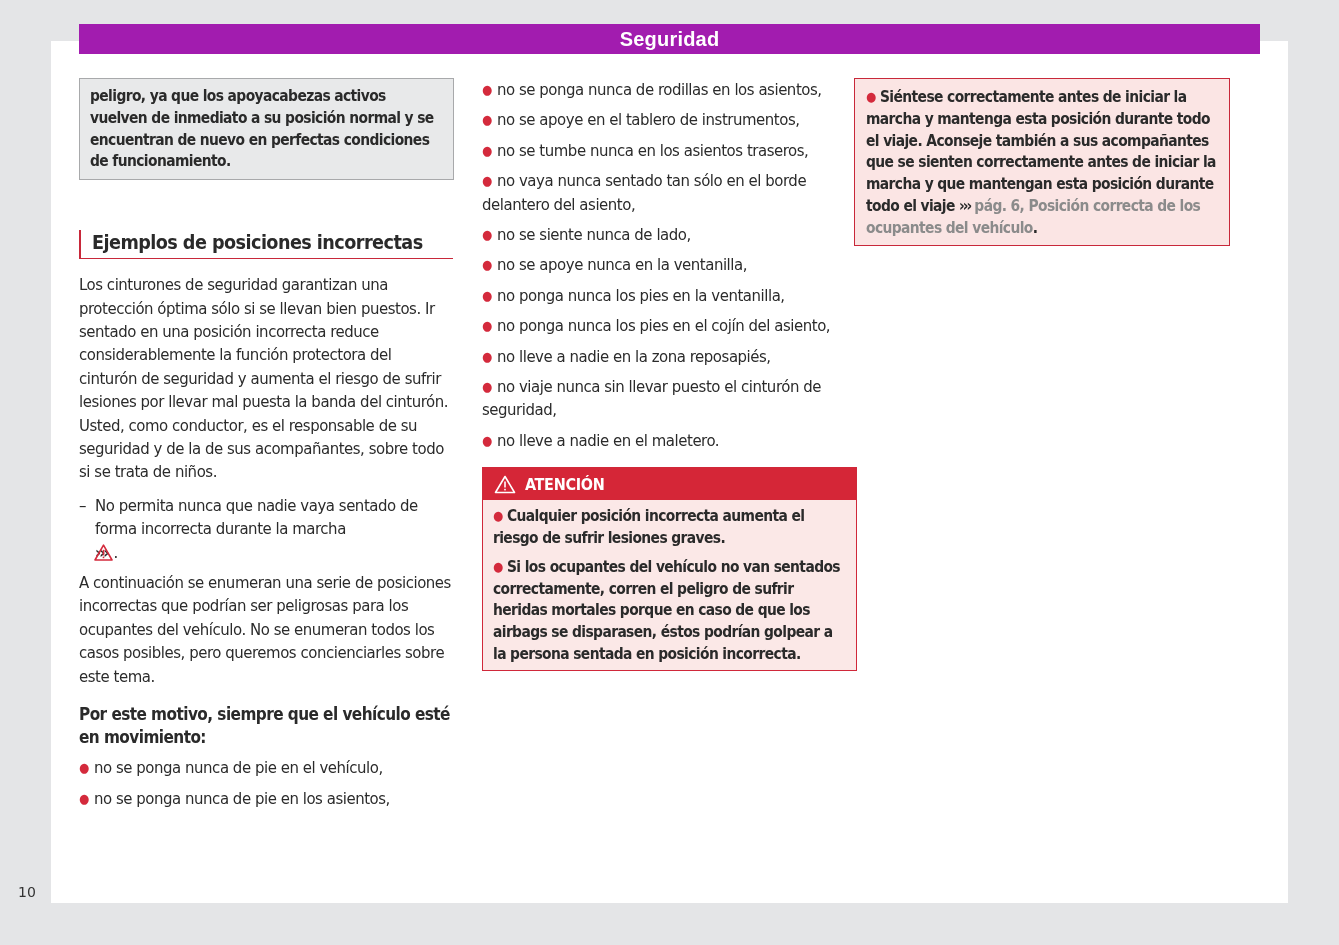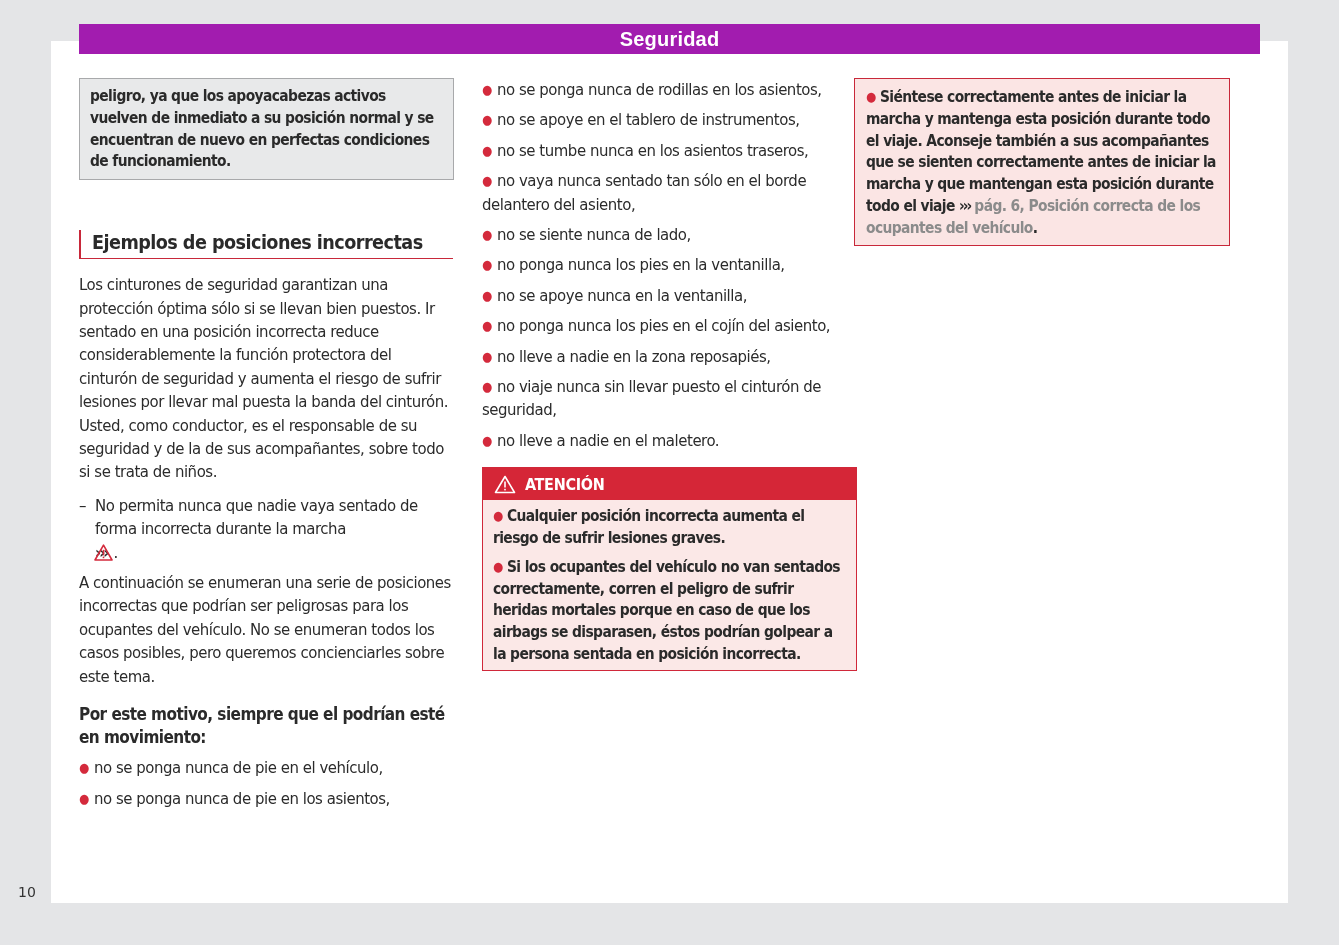--- a/index.html
+++ b/index.html
@@ -123,37 +123,37 @@
   <p class="txt para">Los cinturones de seguridad garantizan una protección óptima sólo si se llevan bien puestos. Ir sentado en una posición incorrecta reduce considerablemente la función protectora del cinturón de seguridad y aumenta el riesgo de sufrir lesiones por llevar mal puesta la banda del cinturón. Usted, como conductor, es el responsable de su seguridad y de la de sus acompañantes, sobre todo si se trata de niños.</p>
 
   <p class="txt dash-item"><span class="dash">–</span><span>No permita nunca que nadie vaya sentado de forma incorrecta durante la marcha</span><br><span class="chev">›››</span><span class="inline-warn"><svg width="19" height="17" viewBox="0 0 19 17">
           <path d="M9.5 1.2 L18 16 L1 16 Z" fill="none" stroke="#d42a3c" stroke-width="1.6" stroke-linejoin="round"></path>
           <rect x="8.7" y="5.8" width="1.6" height="5.6" fill="#d42a3c"></rect>
           <rect x="8.7" y="12.6" width="1.6" height="1.6" fill="#d42a3c"></rect>
         </svg></span><span>.</span></p>
 
   <p class="txt para" style="margin-top:4px;">A continuación se enumeran una serie de posiciones incorrectas que podrían ser peligrosas para los ocupantes del vehículo. No se enumeran todos los casos posibles, pero queremos concienciarles sobre este tema.</p>
 
-  <p class="bold-lead">Por este motivo, siempre que el podrían esté en movimiento:</p>
+  <p class="bold-lead">Por este motivo, siempre que el vehículo esté en movimiento:</p>
 
   <ul class="bullet-list txt">
     <li><span class="dot">●</span><span>no se ponga nunca de pie en el vehículo,</span></li>
     <li><span class="dot">●</span><span>no se ponga nunca de pie en los asientos,</span></li>
   </ul>
 </div>
 
 <div class="col col2 cond">
   <ul class="bullet-list txt">
     <li><span class="dot">●</span><span>no se ponga nunca de rodillas en los asientos,</span></li>
     <li><span class="dot">●</span><span>no se apoye en el tablero de instrumentos,</span></li>
     <li><span class="dot">●</span><span>no se tumbe nunca en los asientos traseros,</span></li>
     <li><span class="dot">●</span><span>no vaya nunca sentado tan sólo en el borde delantero del asiento,</span></li>
     <li><span class="dot">●</span><span>no se siente nunca de lado,</span></li>
+    <li><span class="dot">●</span><span>no se apoye nunca en la ventanilla,</span></li>
     <li><span class="dot">●</span><span>no ponga nunca los pies en la ventanilla,</span></li>
-    <li><span class="dot">●</span><span>no se apoye nunca en la ventanilla,</span></li>
     <li><span class="dot">●</span><span>no ponga nunca los pies en el cojín del asiento,</span></li>
     <li><span class="dot">●</span><span>no lleve a nadie en la zona reposapiés,</span></li>
     <li><span class="dot">●</span><span>no viaje nunca sin llevar puesto el cinturón de seguridad,</span></li>
     <li><span class="dot">●</span><span>no lleve a nadie en el maletero.</span></li>
   </ul>
 
   <div class="warn-box">
     <div class="warn-head">
       <span style="display:inline-flex;">
         <svg width="22" height="19" viewBox="0 0 22 19">

